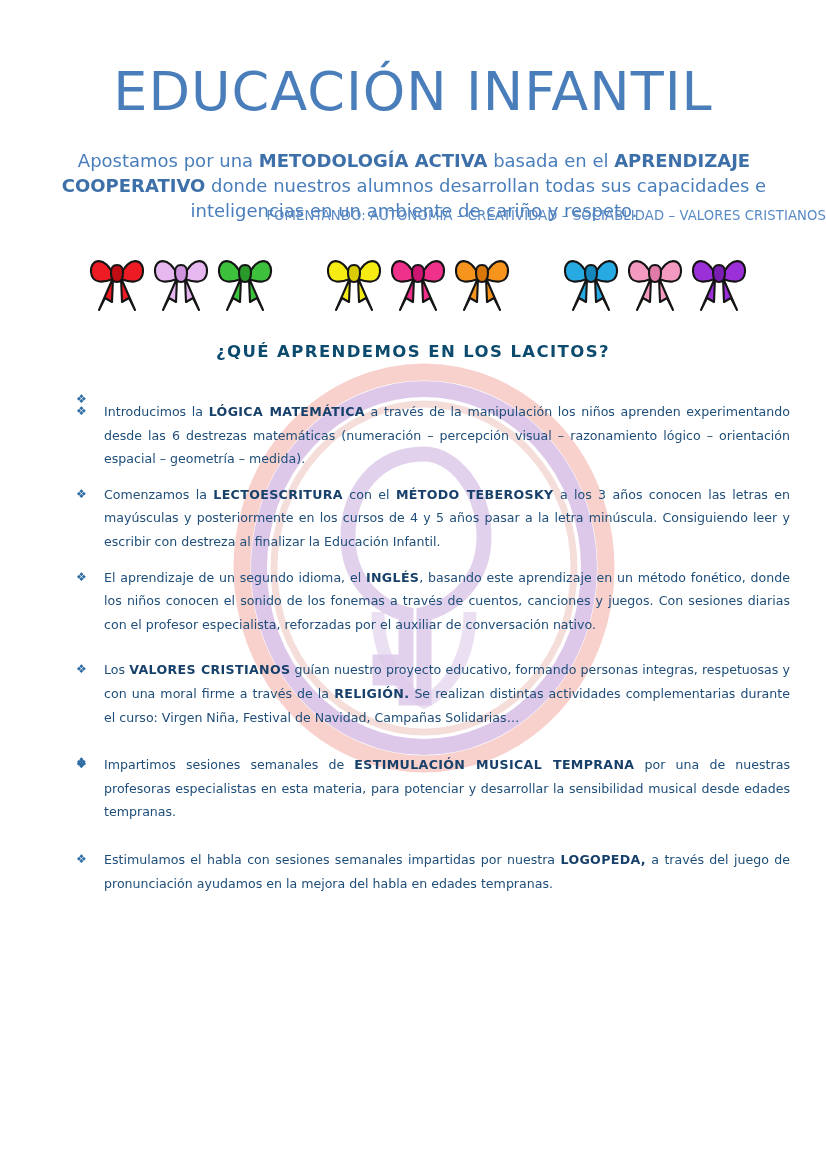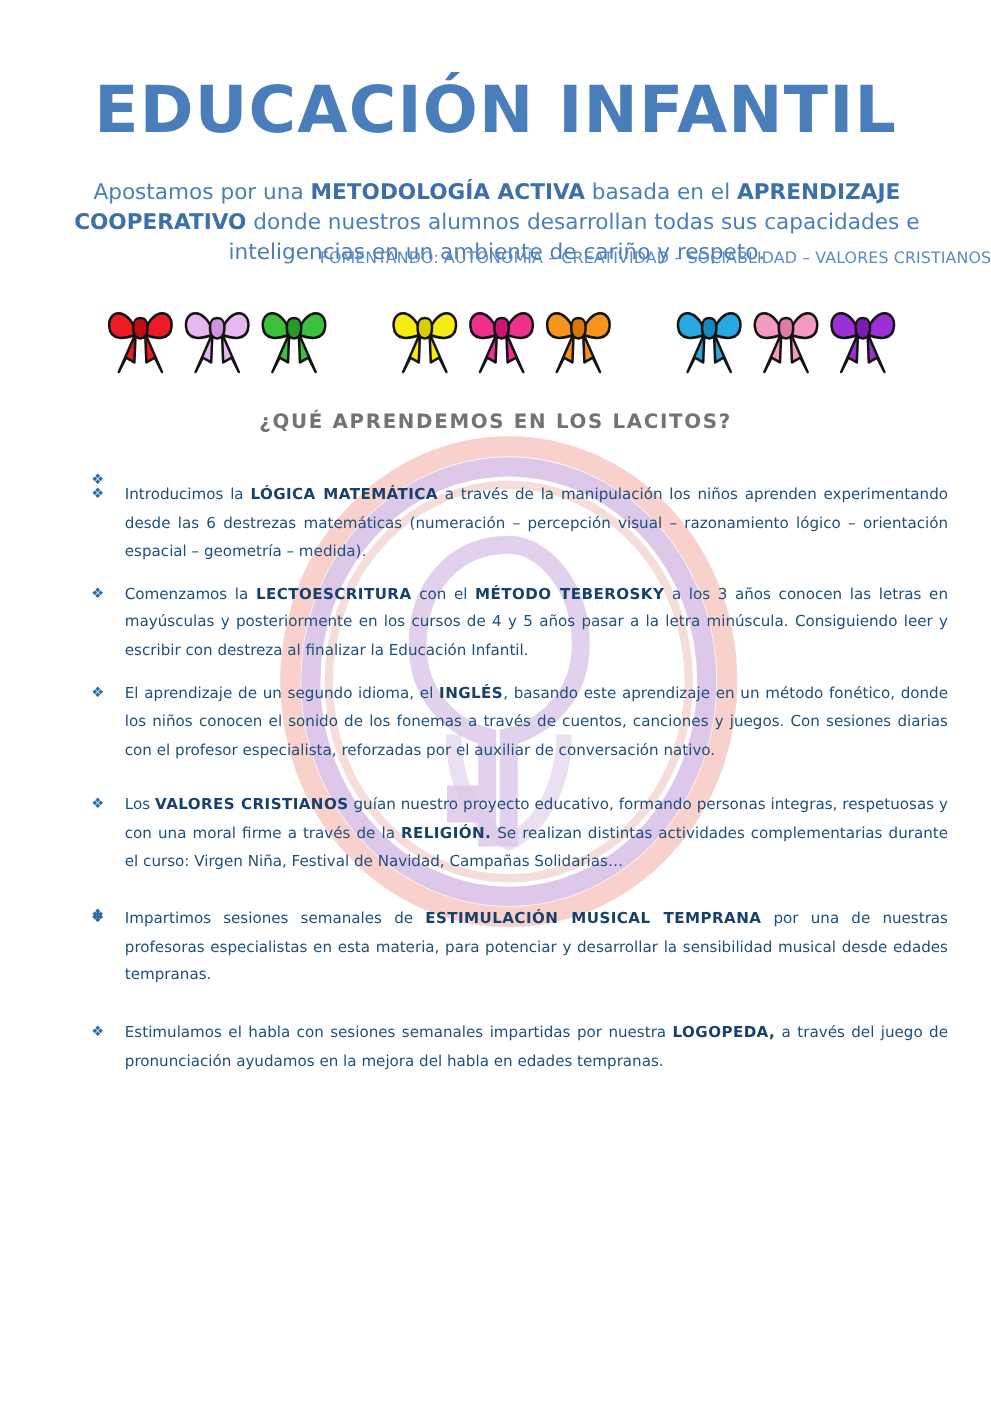--- a/index.html
+++ b/index.html
@@ -39,21 +39,21 @@
   .watermark svg { display:block; width:100%; height:100%; }
 
   
   .doc-title {
     position: absolute;
     left: 0; right: 0;
     top: 60px;
     text-align: center;
     font-family: "DejaVu Sans", sans-serif;
     font-size: 54px;
-    font-weight: 700;
+    font-weight: 400;
     letter-spacing: 1px;
     color: #4A7EBB;
     z-index: 3;
   }
 
   
   .intro {
     position: absolute;
     left: 58px;
     top: 148px;
@@ -104,21 +104,21 @@
   
   .section-heading {
     position: absolute;
     left: 0; right: 0;
     top: 342px;
     text-align: center;
     font-family: "DejaVu Sans", sans-serif;
     font-size: 16.5px;
     font-weight: 700;
     letter-spacing: 1.4px;
-    color: #737373;
+    color: #0c4a6e;
     z-index: 3;
   }
 
   
   .bullet-list {
     position: absolute;
     left: 64px;
     top: 388px;
     width: 726px;
     z-index: 3;

